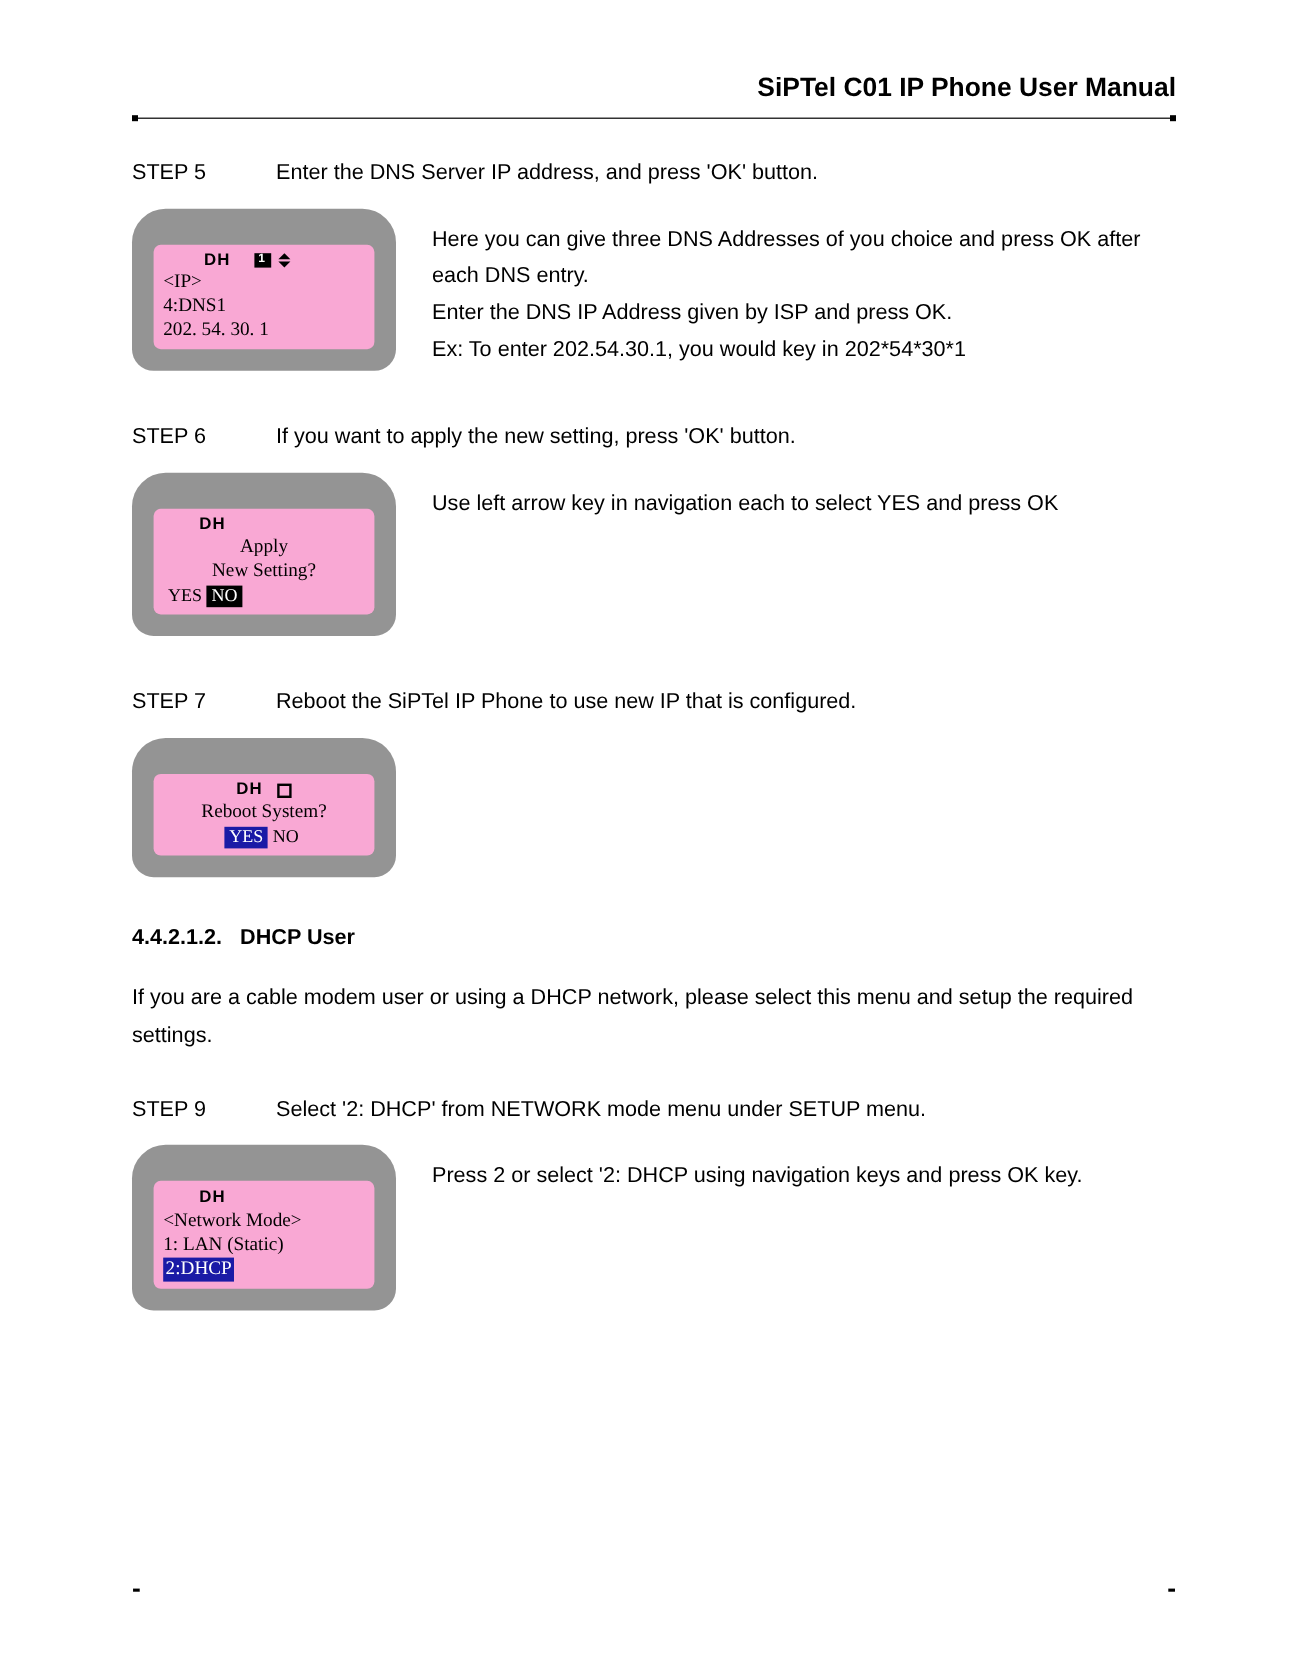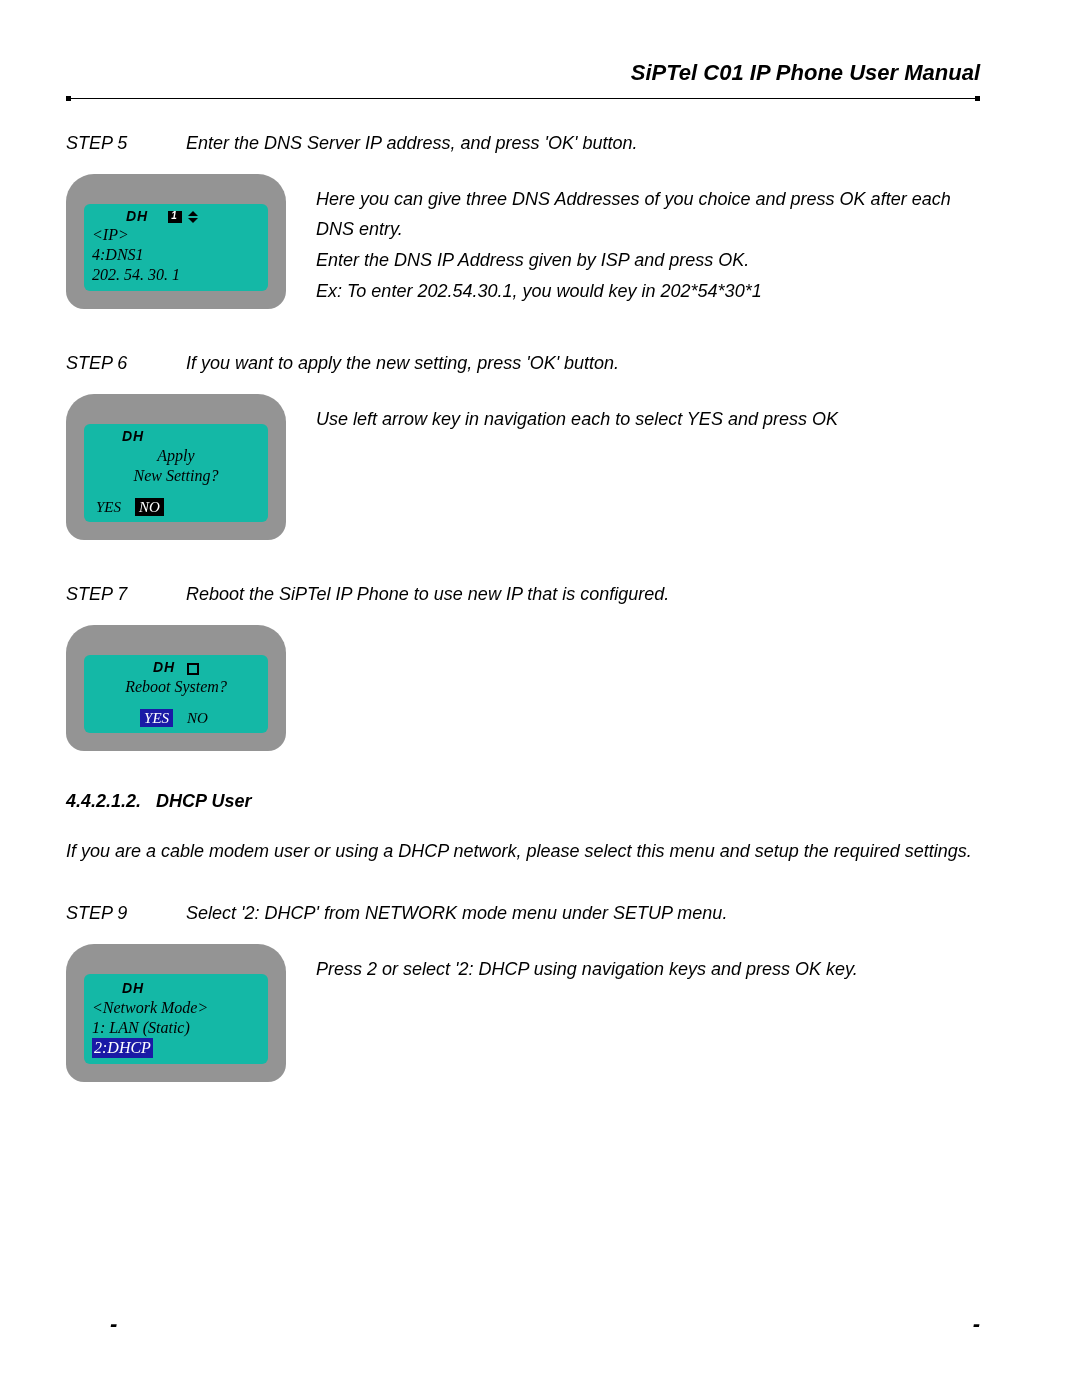--- a/index.html
+++ b/index.html
@@ -7,22 +7,21 @@
     padding: 0;
     background: #fff;
     font-family: Arial, Helvetica, sans-serif;
     color: #000;
   }
   .page {
     width: 1080px;
     height: 1397px;
     position: relative;
     box-sizing: border-box;
-    padding: 60px 100px 50px 66px;
-    font-style: italic;
+    padding: 60px 100px 50px 110px;
   }
   .header-title {
     text-align: right;
     font-weight: bold;
     font-size: 22px;
     margin-bottom: 12px;
   }
   .rule {
     position: relative;
     height: 1px;
@@ -73,21 +72,21 @@
   }
 
   
   .phone-frame {
     background: #949494;
     border-radius: 28px 28px 18px 18px;
     padding: 30px 18px 18px 18px;
     box-sizing: border-box;
   }
   .phone-screen {
-    background: #14b8a6;
+    background: #f9a8d4;
     border-radius: 6px;
     padding: 4px 8px 6px 8px;
     font-family: "Times New Roman", serif;
     font-size: 16px;
     line-height: 1.25;
     min-height: 68px;
     box-sizing: border-box;
   }
   .dh {
     font-family: Arial, sans-serif;
@@ -144,23 +143,22 @@
   .sq-icon {
     display:inline-block;
     width:12px;height:12px;
     border:2px solid #000;
     box-sizing:border-box;
     position:relative;
     top:1px;
   }
   .yn-row {
     display: flex;
-    gap: 10px;
     font-size: 15px;
-    margin-top: 12px;
+    margin-top: 2px;
   }
   .yn-row.center { justify-content: center; }
   .opt {
     padding: 0 4px;
   }
   .opt.sel-black { background: #000; color: #fff; }
   .opt.sel-blue  { background: #1a1aa6; color: #fff; }
   .line-sel-blue {
     background: #1a1aa6;
     color: #fff;

